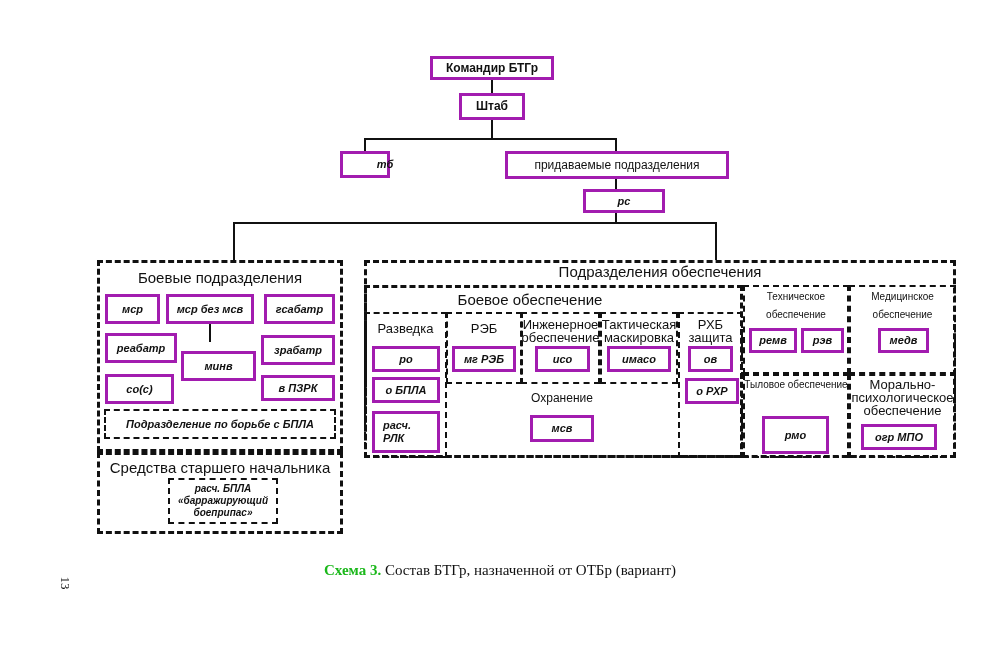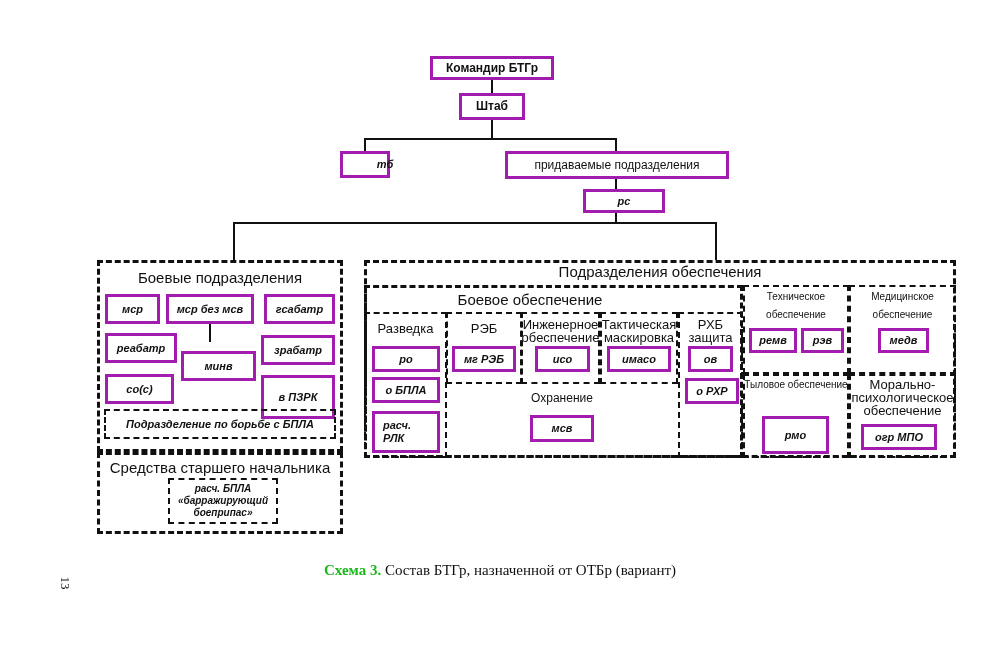--- a/index.html
+++ b/index.html
@@ -44,21 +44,21 @@
 <div class="abs dash" style="left:97px;top:260px;width:246px;height:192px;"></div>
 <div class="lbl" style="left:97px;top:269px;width:246px;font-size:15px;">Боевые подразделения</div>
 <div class="vl" style="left:209px;top:322px;height:20px;"></div>
 <div class="abs solid it" style="left:105px;top:294px;width:55px;height:30px;">мср</div>
 <div class="abs solid it" style="left:166px;top:294px;width:88px;height:30px;">мср без мсв</div>
 <div class="abs solid it" style="left:264px;top:294px;width:71px;height:30px;">гсабатр</div>
 <div class="abs solid it" style="left:105px;top:333px;width:72px;height:30px;">реабатр</div>
 <div class="abs solid it" style="left:181px;top:351px;width:75px;height:30px;">минв</div>
 <div class="abs solid it" style="left:261px;top:335px;width:74px;height:30px;">зрабатр</div>
 <div class="abs solid it" style="left:105px;top:374px;width:69px;height:30px;">со(с)</div>
-<div class="abs solid it" style="left:261px;top:375px;width:74px;height:44px;">в ПЗРК</div>
+<div class="abs solid it" style="left:261px;top:375px;width:74px;height:26px;">в ПЗРК</div>
 <div class="abs dash2" style="left:104px;top:409px;width:232px;height:30px;display:flex;align-items:center;justify-content:center;font-weight:bold;font-style:italic;font-size:11px;">Подразделение по борьбе с БПЛА</div>
 
 <div class="abs dash" style="left:97px;top:452px;width:246px;height:82px;"></div>
 <div class="lbl" style="left:97px;top:459px;width:246px;font-size:15px;">Средства старшего начальника</div>
 <div class="abs dash2" style="left:168px;top:478px;width:110px;height:46px;display:flex;align-items:center;justify-content:center;text-align:center;font-weight:bold;font-style:italic;font-size:10px;line-height:12px;padding:0 6px;">расч. БПЛА «барражирующий боеприпас»</div>
 
 <div class="abs dash" style="left:364px;top:260px;width:592px;height:198px;"></div>
 <div class="lbl" style="left:364px;top:263px;width:592px;font-size:15px;">Подразделения обеспечения</div>
 
 <div class="abs dash" style="left:364px;top:285px;width:379px;height:173px;"></div>

